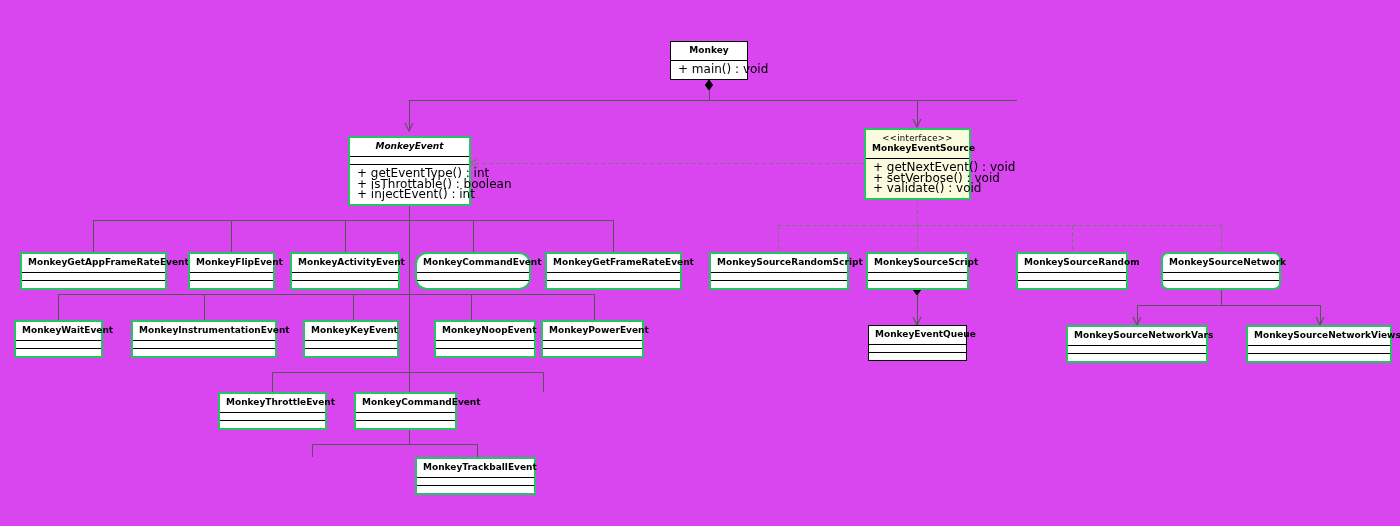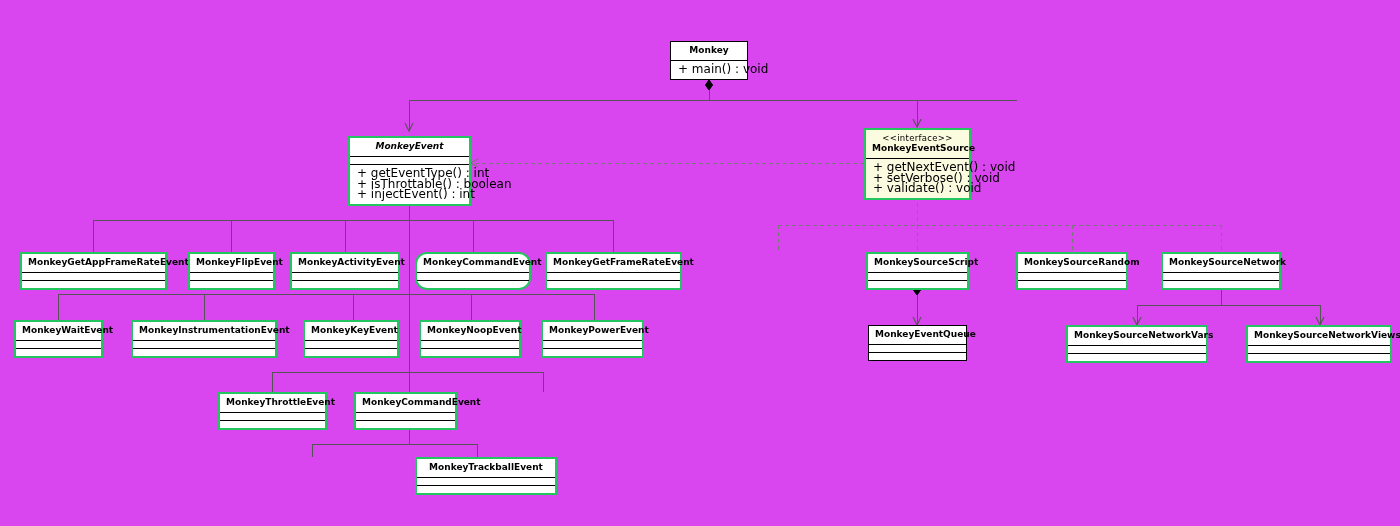--- a/index.html
+++ b/index.html
@@ -225,21 +225,21 @@
     <div class="cls-attrs"></div>
     <div class="cls-ops"></div>
   </div>
 
   <div class="uml-class" style="left:303px; top:320px; width:96px;">
     <div class="cls-name">MonkeyKeyEvent</div>
     <div class="cls-attrs"></div>
     <div class="cls-ops"></div>
   </div>
 
-  <div class="uml-class" style="left:419px; top:320px; width:102px;">
+  <div class="uml-class" style="left:434px; top:320px; width:102px;">
     <div class="cls-name">MonkeyNoopEvent</div>
     <div class="cls-attrs"></div>
     <div class="cls-ops"></div>
   </div>
 
   <div class="uml-class" style="left:541px; top:320px; width:103px;">
     <div class="cls-name">MonkeyPowerEvent</div>
     <div class="cls-attrs"></div>
     <div class="cls-ops"></div>
   </div>
@@ -251,40 +251,45 @@
   </div>
 
   <div class="uml-class" style="left:354px; top:392px; width:103px;">
     <div class="cls-name">MonkeyCommandEvent</div>
     <div class="cls-attrs"></div>
     <div class="cls-ops"></div>
   </div>
 
 
 
-  <div class="uml-class" style="left:415px; top:457px; width:142px;">
+  <div class="uml-class" style="left:415px; top:457px; width:121px;">
     <div class="cls-name">MonkeyTrackballEvent</div>
     <div class="cls-attrs"></div>
     <div class="cls-ops"></div>
   </div>
 
+  <div class="uml-class" style="left:709px; top:252px; width:140px;">
+    <div class="cls-name">MonkeySourceRandomScript</div>
+    <div class="cls-attrs"></div>
+    <div class="cls-ops"></div>
+  </div>
 
   <div class="uml-class" style="left:866px; top:252px; width:103px;">
     <div class="cls-name">MonkeySourceScript</div>
     <div class="cls-attrs"></div>
     <div class="cls-ops"></div>
   </div>
 
   <div class="uml-class" style="left:1016px; top:252px; width:112px;">
     <div class="cls-name">MonkeySourceRandom</div>
     <div class="cls-attrs"></div>
     <div class="cls-ops"></div>
   </div>
 
-  <div class="uml-class" style="left:1161px; top:252px; width:120px;">
+  <div class="uml-class" style="left:1161px; top:252px; width:120px;border-radius:7px;">
     <div class="cls-name">MonkeySourceNetwork</div>
     <div class="cls-attrs"></div>
     <div class="cls-ops"></div>
   </div>
 
   <div class="uml-class thin" style="left:868px; top:325px; width:99px;">
     <div class="cls-name">MonkeyEventQueue</div>
     <div class="cls-attrs"></div>
     <div class="cls-ops"></div>
   </div>

